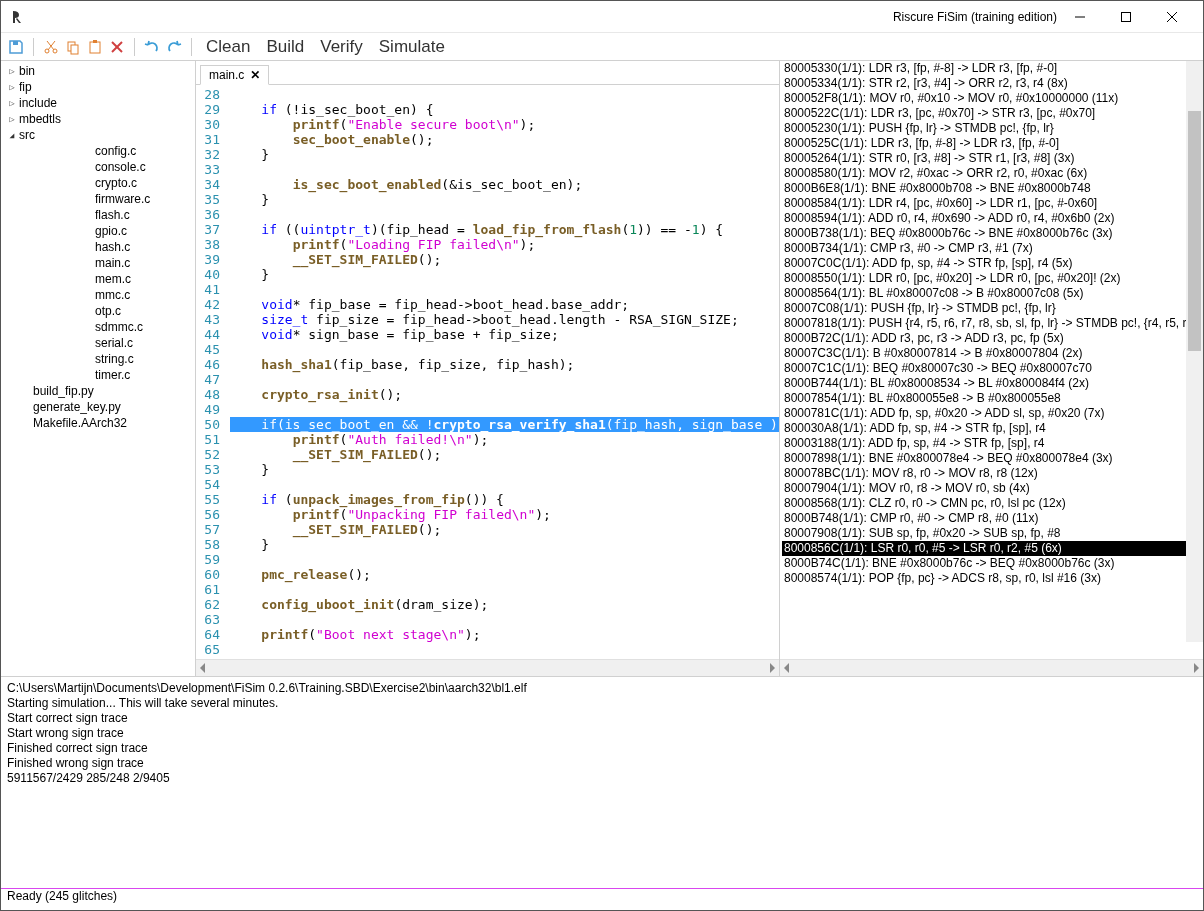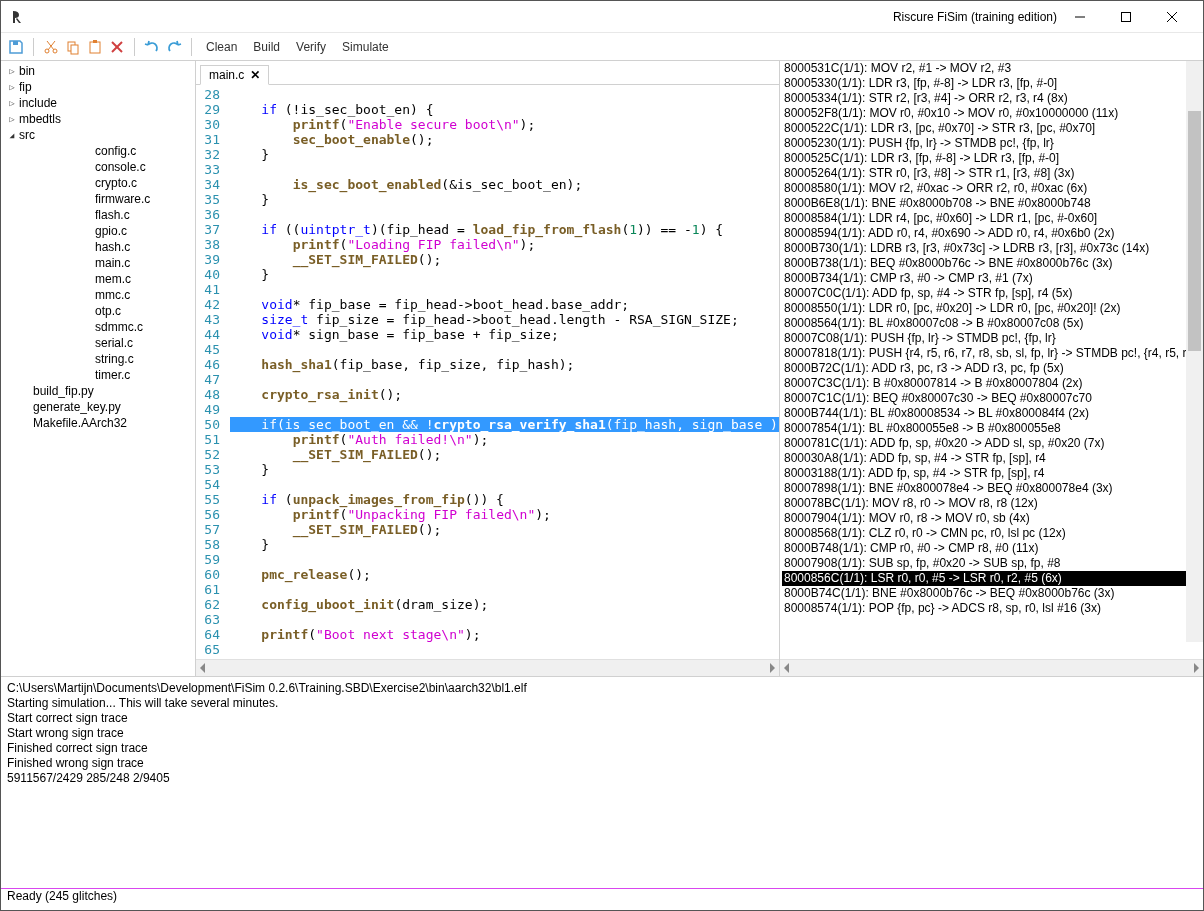--- a/index.html
+++ b/index.html
@@ -10,21 +10,21 @@
   .titlebar .app-icon { width: 16px; height: 16px; margin-right: 6px; }
   .titlebar .title { flex: 1; font-size: 12px; color: #000; }
   .win-btns { display: flex; gap: 0; }
   .win-btn { width: 46px; height: 30px; display: flex; align-items: center; justify-content: center; cursor: pointer; }
   .win-btn svg { width: 10px; height: 10px; }
 
   
   .toolbar { height: 28px; display: flex; align-items: center; padding: 0 6px; border-bottom: 1px solid #d0d0d0; gap: 4px; }
   .tool-icon { width: 18px; height: 18px; display: flex; align-items: center; justify-content: center; cursor: pointer; }
   .tool-sep { width: 1px; height: 18px; background: #ccc; margin: 0 4px; }
-  .tool-text { padding: 0 6px; cursor: pointer; color: #333; font-size: 12px; }
+  .tool-text { padding: 0 6px; cursor: pointer; color: #333; font-size: 17px; }
 
   
   .main { flex: 1; display: flex; min-height: 0; }
   .sidebar { width: 195px; border-right: 1px solid #d0d0d0; overflow-y: auto; padding: 2px 0; }
   .tree-item { display: flex; align-items: center; height: 16px; padding-left: 4px; cursor: pointer; white-space: nowrap; }
   .tree-arrow { width: 14px; text-align: center; font-size: 9px; color: #666; font-family: monospace; }
   .tree-label { font-size: 12px; }
   .indent-1 { padding-left: 18px; }
   .indent-2 { padding-left: 34px; margin-left: 46px; }
 
@@ -297,33 +297,31 @@
           <div>65</div>
           <div>66</div>
         </div>
       <div class="code" id="code"><div class="line"></div><div class="line">    <span class="kw">if</span> (!is_sec_boot_en) {</div><div class="line">        <span class="fn">printf</span>(<span class="str">"Enable secure boot\n"</span>);</div><div class="line">        <span class="fn">sec_boot_enable</span>();</div><div class="line">    }</div><div class="line"></div><div class="line">        <span class="fn">is_sec_boot_enabled</span>(&amp;is_sec_boot_en);</div><div class="line">    }</div><div class="line"></div><div class="line">    <span class="kw">if</span> ((<span class="kw">uintptr_t</span>)(fip_head = <span class="fn">load_fip_from_flash</span>(<span class="num">1</span>)) == -<span class="num">1</span>) {</div><div class="line">        <span class="fn">printf</span>(<span class="str">"Loading FIP failed\n"</span>);</div><div class="line">        <span class="fn">__SET_SIM_FAILED</span>();</div><div class="line">    }</div><div class="line"></div><div class="line">    <span class="kw">void</span>* fip_base = fip_head-&gt;boot_head.base_addr;</div><div class="line">    <span class="kw">size_t</span> fip_size = fip_head-&gt;boot_head.length - RSA_SIGN_SIZE;</div><div class="line">    <span class="kw">void</span>* sign_base = fip_base + fip_size;</div><div class="line"></div><div class="line">    <span class="fn">hash_sha1</span>(fip_base, fip_size, fip_hash);</div><div class="line"></div><div class="line">    <span class="fn">crypto_rsa_init</span>();</div><div class="line"></div><div class="line"><span class="hl-line">    <span class="kw">if</span>(is_sec_boot_en &amp;&amp; !<span class="fn">crypto_rsa_verify_sha1</span>(fip_hash, sign_base ) ) {</span></div><div class="line">        <span class="fn">printf</span>(<span class="str">"Auth failed!\n"</span>);</div><div class="line">        <span class="fn">__SET_SIM_FAILED</span>();</div><div class="line">    }</div><div class="line"></div><div class="line">    <span class="kw">if</span> (<span class="fn">unpack_images_from_fip</span>()) {</div><div class="line">        <span class="fn">printf</span>(<span class="str">"Unpacking FIP failed\n"</span>);</div><div class="line">        <span class="fn">__SET_SIM_FAILED</span>();</div><div class="line">    }</div><div class="line"></div><div class="line">    <span class="fn">pmc_release</span>();</div><div class="line"></div><div class="line">    <span class="fn">config_uboot_init</span>(dram_size);</div><div class="line"></div><div class="line">    <span class="fn">printf</span>(<span class="str">"Boot next stage\n"</span>);</div><div class="line"></div><div class="line">    <span class="fn">boot_next_stage</span>();</div></div>
     </div>
     <div class="hscroll"></div>
   </div>
 
   <div class="right-pane">
     <div class="log" id="log">
-      <div class="row">8000531C(1/1): MOV r2, #1 -&gt; MOV r2, #3</div>
         <div class="row">80005330(1/1): LDR r3, [fp, #-8] -&gt; LDR r3, [fp, #-0]</div>
         <div class="row">80005334(1/1): STR r2, [r3, #4] -&gt; ORR r2, r3, r4 (8x)</div>
         <div class="row">800052F8(1/1): MOV r0, #0x10 -&gt; MOV r0, #0x10000000 (11x)</div>
         <div class="row">8000522C(1/1): LDR r3, [pc, #0x70] -&gt; STR r3, [pc, #0x70]</div>
         <div class="row">80005230(1/1): PUSH {fp, lr} -&gt; STMDB pc!, {fp, lr}</div>
         <div class="row">8000525C(1/1): LDR r3, [fp, #-8] -&gt; LDR r3, [fp, #-0]</div>
         <div class="row">80005264(1/1): STR r0, [r3, #8] -&gt; STR r1, [r3, #8] (3x)</div>
         <div class="row">80008580(1/1): MOV r2, #0xac -&gt; ORR r2, r0, #0xac (6x)</div>
         <div class="row">8000B6E8(1/1): BNE #0x8000b708 -&gt; BNE #0x8000b748</div>
         <div class="row">80008584(1/1): LDR r4, [pc, #0x60] -&gt; LDR r1, [pc, #-0x60]</div>
         <div class="row">80008594(1/1): ADD r0, r4, #0x690 -&gt; ADD r0, r4, #0x6b0 (2x)</div>
-        <div class="row">8000B730(1/1): LDRB r3, [r3, #0x73c] -&gt; LDRB r3, [r3], #0x73c (14x)</div>
         <div class="row">8000B738(1/1): BEQ #0x8000b76c -&gt; BNE #0x8000b76c (3x)</div>
         <div class="row">8000B734(1/1): CMP r3, #0 -&gt; CMP r3, #1 (7x)</div>
         <div class="row">80007C0C(1/1): ADD fp, sp, #4 -&gt; STR fp, [sp], r4 (5x)</div>
         <div class="row">80008550(1/1): LDR r0, [pc, #0x20] -&gt; LDR r0, [pc, #0x20]! (2x)</div>
         <div class="row">80008564(1/1): BL #0x80007c08 -&gt; B #0x80007c08 (5x)</div>
         <div class="row">80007C08(1/1): PUSH {fp, lr} -&gt; STMDB pc!, {fp, lr}</div>
         <div class="row">80007818(1/1): PUSH {r4, r5, r6, r7, r8, sb, sl, fp, lr} -&gt; STMDB pc!, {r4, r5, r6, r7</div>
         <div class="row">8000B72C(1/1): ADD r3, pc, r3 -&gt; ADD r3, pc, fp (5x)</div>
         <div class="row">80007C3C(1/1): B #0x80007814 -&gt; B #0x80007804 (2x)</div>
         <div class="row">80007C1C(1/1): BEQ #0x80007c30 -&gt; BEQ #0x80007c70</div>

